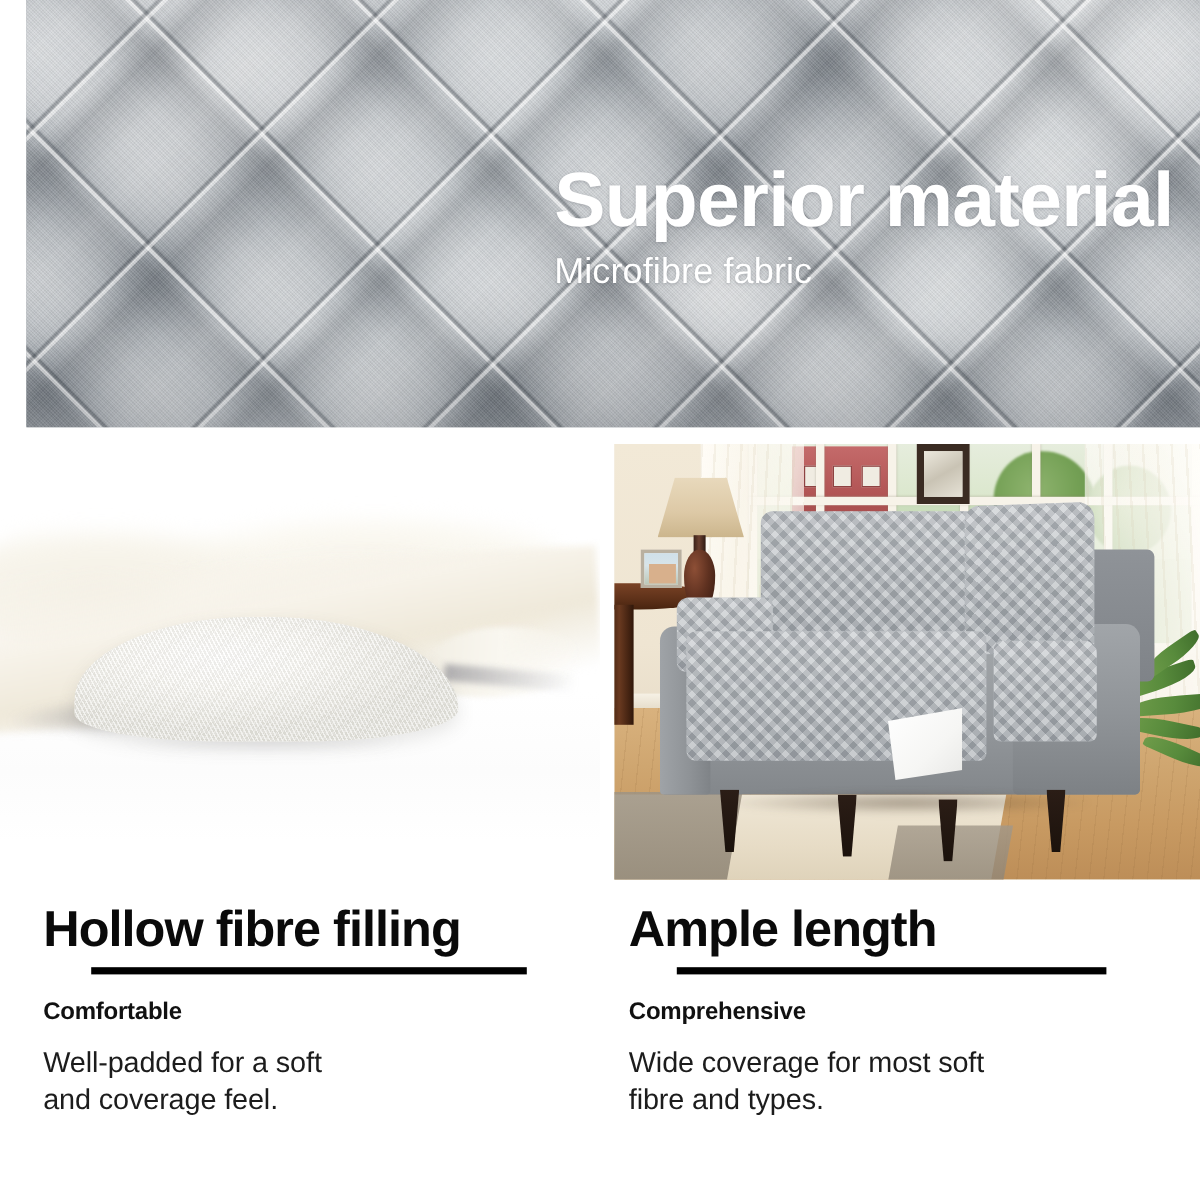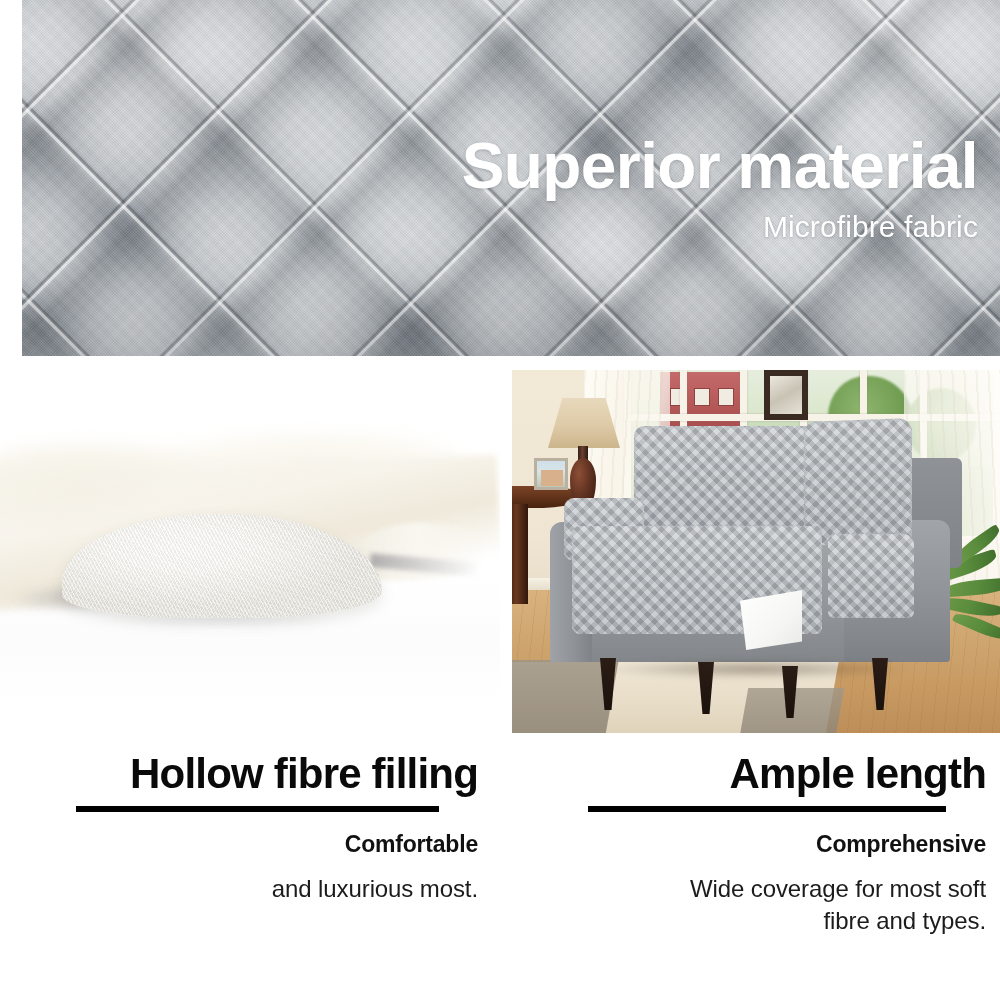--- a/index.html
+++ b/index.html
@@ -114,21 +114,21 @@
   .hero-vignette {
     position: absolute;
     inset: 0;
     background: linear-gradient(to bottom, rgba(255,255,255,0.10) 0%, rgba(0,0,0,0) 18%, rgba(0,0,0,0) 78%, rgba(45,50,58,0.14) 100%);
   }
 
   .hero-text {
     position: absolute;
     right: 22px;
     top: 134px;
-    text-align: right;
+    text-align: left;
     z-index: 5;
   }
   .hero-title {
     font-size: 64px;
     font-weight: 700;
     color: #ffffff;
     letter-spacing: -0.6px;
     line-height: 1.0;
     white-space: nowrap;
     text-shadow: 0 1px 3px rgba(60,66,74,0.28);
@@ -507,42 +507,42 @@
   .features {
     position: absolute;
     left: 0;
     top: 752px;
     width: 1000px;
     height: 200px;
   }
   .feature {
     position: absolute;
     top: 0;
-    text-align: right;
+    text-align: left;
   }
   .feature.left  { left: 36px;  width: 442px; }
-  .feature.right { left: 548px; width: 438px; }
+  .feature.right { left: 524px; width: 438px; }
   .feature-title {
     font-size: 42px;
     font-weight: 700;
     color: #0a0a0a;
     letter-spacing: -0.8px;
     line-height: 1.04;
     white-space: nowrap;
   }
   .feature-rule {
     height: 6px;
     background: #000000;
     margin: 10px auto 0 auto;
   }
   .feature.left  .feature-rule { width: 363px; }
   .feature.right .feature-rule { width: 358px; }
   .feature-subtitle {
     margin-top: 20px;
-    font-size: 23px;
+    font-size: 20px;
     font-weight: 600;
     color: #111111;
     letter-spacing: -0.2px;
     line-height: 1.1;
     white-space: nowrap;
   }
   .feature-desc {
     margin-top: 16px;
     font-size: 24px;
     font-weight: 400;
@@ -678,21 +678,22 @@
     <div class="sofa-leg" style="left:360px; top:288px;"></div>
   </div>
 
   <div class="features">
 
     <div class="feature left">
       <div class="feature-title">Hollow fibre filling</div>
       <div class="feature-rule"></div>
       <div class="feature-subtitle">Comfortable</div>
       <div class="feature-desc">
-        <span>and luxurious most.</span>
+        <span>Well-padded for a soft</span>
+        <span>and coverage feel.</span>
       </div>
     </div>
 
     <div class="feature right">
       <div class="feature-title">Ample length</div>
       <div class="feature-rule"></div>
       <div class="feature-subtitle">Comprehensive</div>
       <div class="feature-desc">
         <span>Wide coverage for most soft</span>
         <span>fibre and types.</span>

